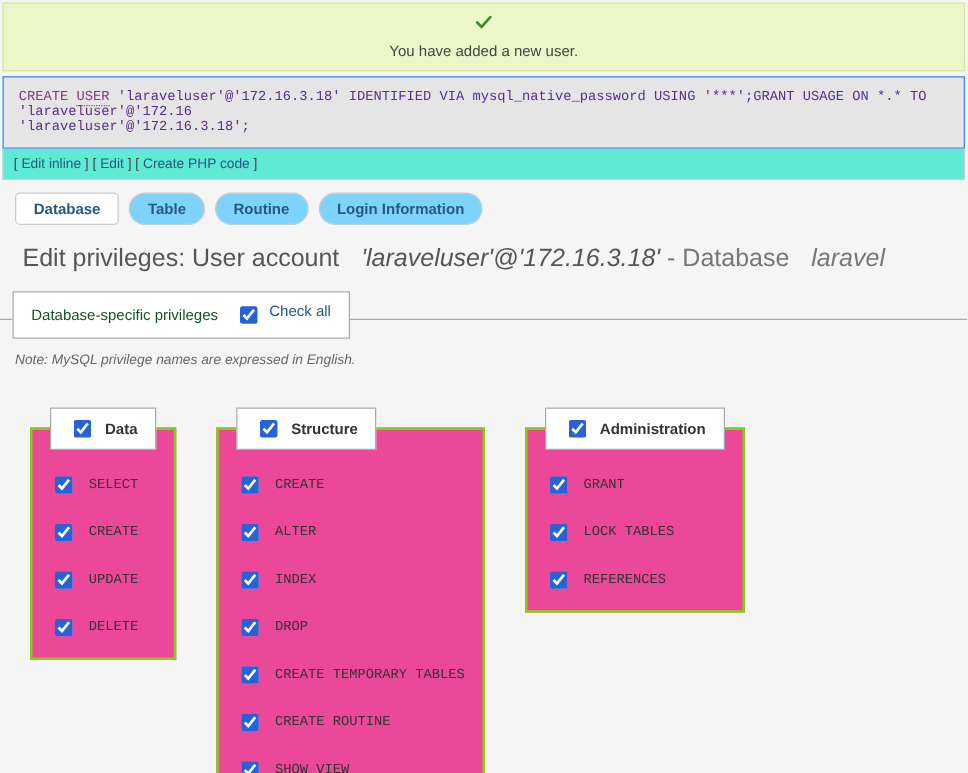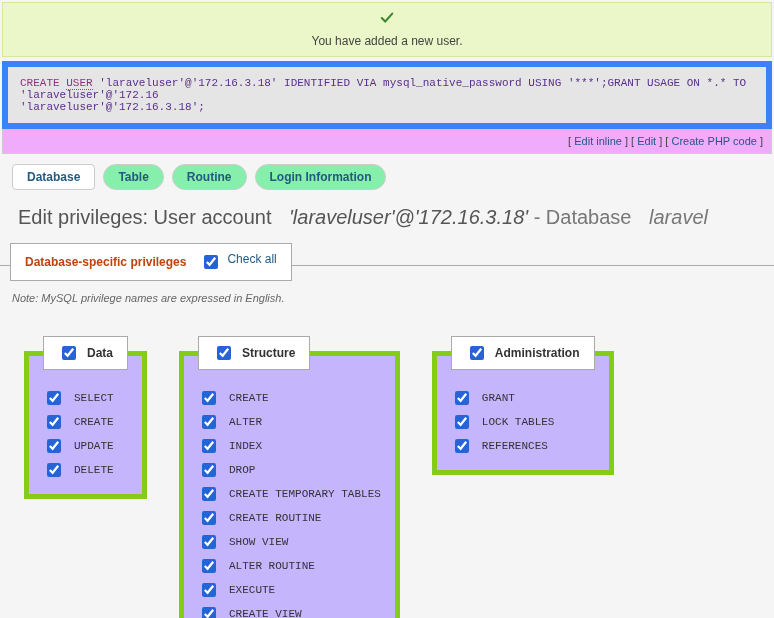--- a/index.html
+++ b/index.html
@@ -16,55 +16,54 @@
     padding: 8px 12px;
     display: flex;
     align-items: center;
     gap: 6px;
     margin: 2px;
     flex-direction: column;
   }
   .success-bar svg { width: 14px; height: 14px; }
   .sql-block {
     background: #e5e5e5;
-    border: 6px solid #3b82f6;
+    border: 1px solid #3b82f6;
     padding: 10px 12px;
     margin: 4px 2px 0 2px;
     font-family: "Courier New", monospace;
     font-size: 11px;
     color: #5a2e8a;
     white-space: pre-wrap;
     overflow: hidden;
   }
   .sql-block .kw { color: #8a367f; }
   .sql-block .underline { border-bottom: 1px dotted #666; }
   .edit-links {
-    background: #f0abfc;
+    background: #5eead4;
     border: 1px solid #ccc;
     border-top: none;
     padding: 6px 8px;
     margin: 0 2px;
     font-size: 11px;
-    text-align: right;
   }
   .edit-links a { color: #235A81; text-decoration: none; }
   .tab-row {
     display: flex;
     gap: 8px;
     padding: 10px 12px;
   }
   .tab {
     border: 1px solid #ccc;
     border-radius: 14px;
     padding: 5px 14px;
     font-size: 12px;
     color: #235A81;
     font-weight: bold;
     cursor: pointer;
-    background: #86efac;
+    background: #7dd3fc;
   }
   .tab.square {
     border-radius: 4px;
     background: #fff;
   }
   .page-title {
     font-size: 20px;
     color: #555;
     padding: 6px 18px 14px 18px;
   }
@@ -75,22 +74,22 @@
     align-items: center;
     gap: 14px;
     border: 1px solid #aaa;
     background: #fff;
     padding: 8px 14px;
     margin-left: 10px;
     position: relative;
     z-index: 2;
   }
   .panel-header-title {
-    font-weight: bold;
-    color: #c2410c;
+    font-weight: normal;
+    color: #14532d;
     font-size: 12px;
   }
   .panel-body-wrap {
     border-top: 1px solid #aaa;
     margin-top: -16px;
     padding-top: 22px;
     background: #f5f5f5;
   }
   .note {
     font-style: italic;
@@ -98,41 +97,41 @@
     color: #666;
     padding: 4px 12px 12px 12px;
   }
   .groups {
     display: flex;
     gap: 28px;
     padding: 6px 22px 16px 22px;
     align-items: flex-start;
   }
   fieldset.group {
-    border: 5px solid #84cc16;
-    background: #c4b5fd;
+    border: 2px solid #84cc16;
+    background: #ec4899;
     padding: 18px 14px 14px 14px;
     position: relative;
     margin-top: 14px;
   }
   fieldset.group legend {
     background: #fff;
     border: 1px solid #aaa;
     padding: 6px 14px;
     font-weight: bold;
     font-size: 12px;
     color: #333;
     display: flex;
     align-items: center;
     gap: 8px;
   }
   .priv-list {
     display: flex;
     flex-direction: column;
-    gap: 4px;
+    gap: 18px;
   }
   .priv-item {
     display: flex;
     align-items: center;
     gap: 10px;
     font-family: "Courier New", monospace;
     font-size: 11px;
     color: #333;
   }
   .cb {

